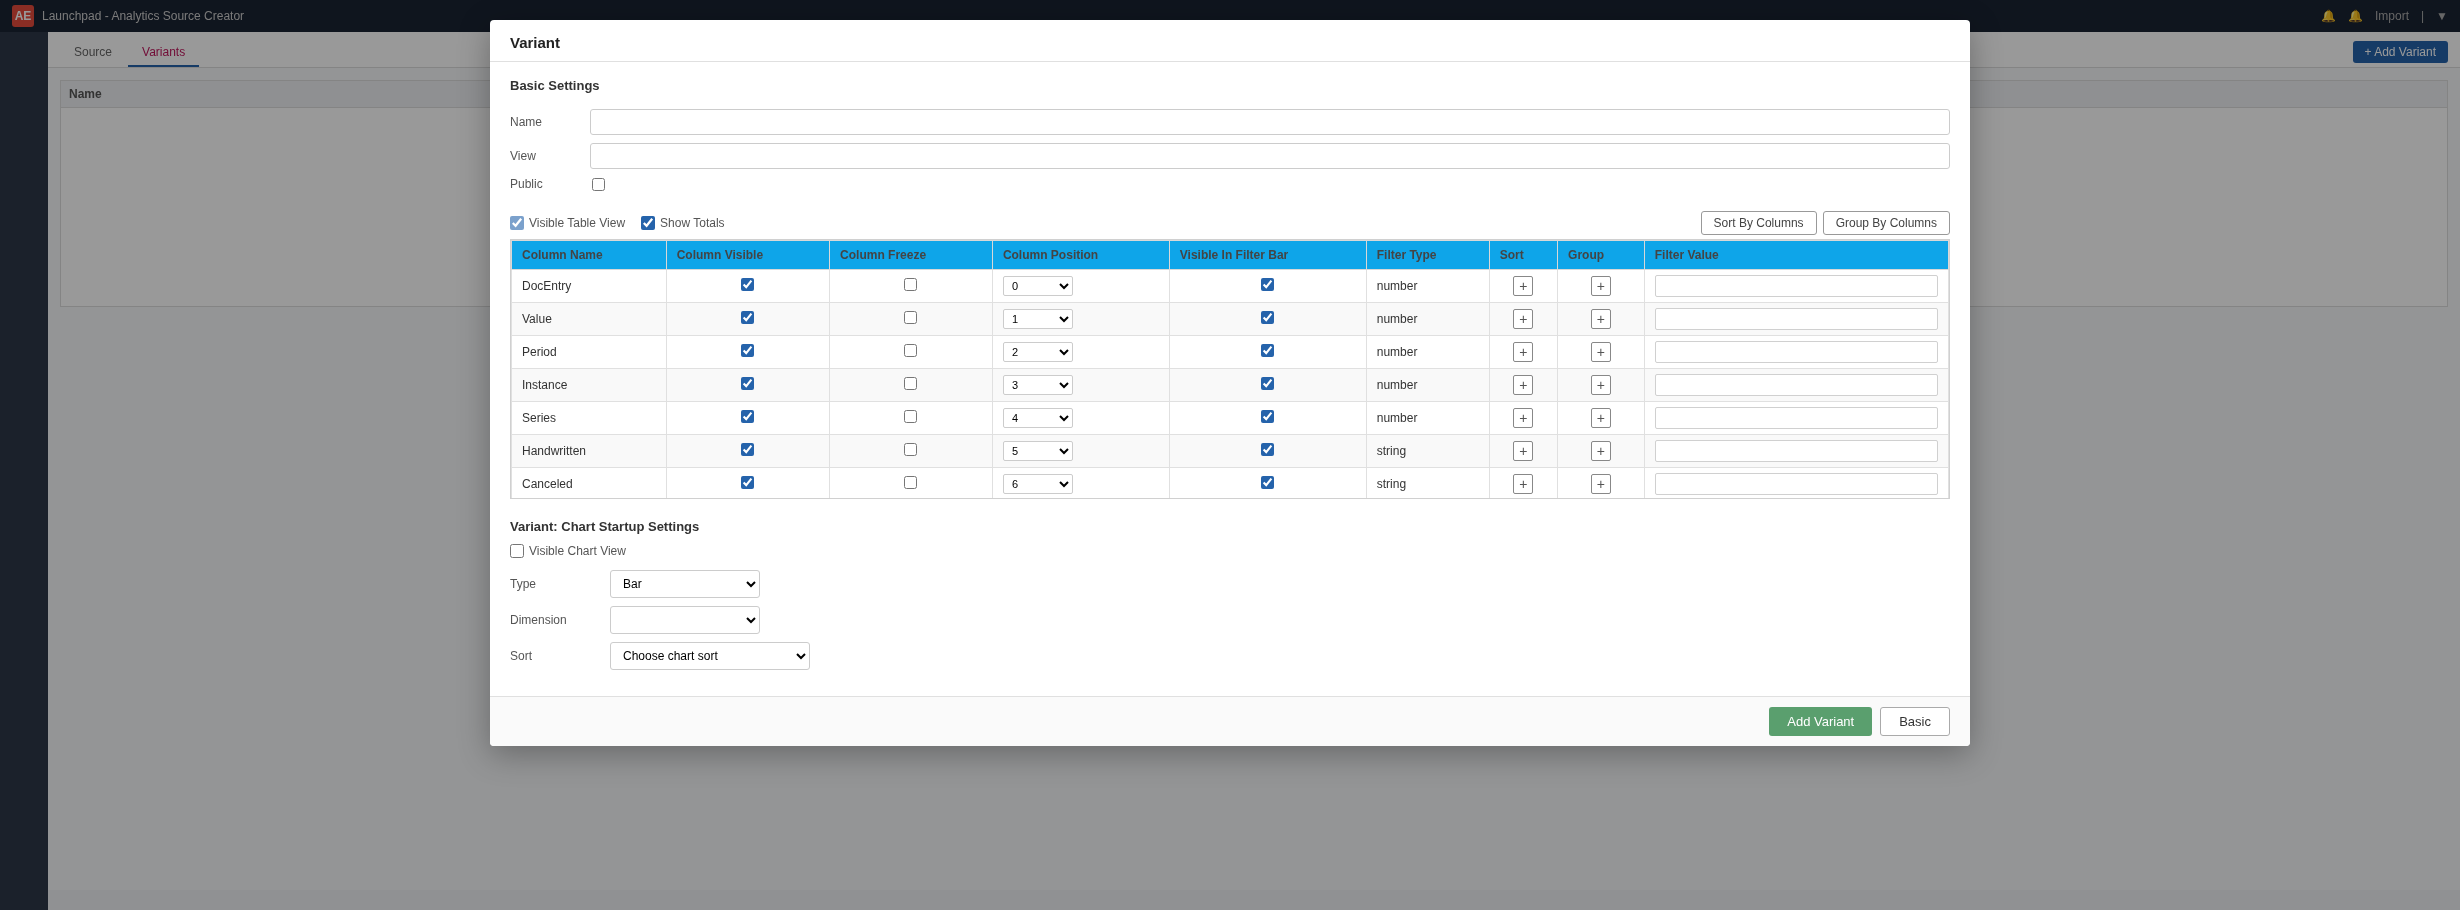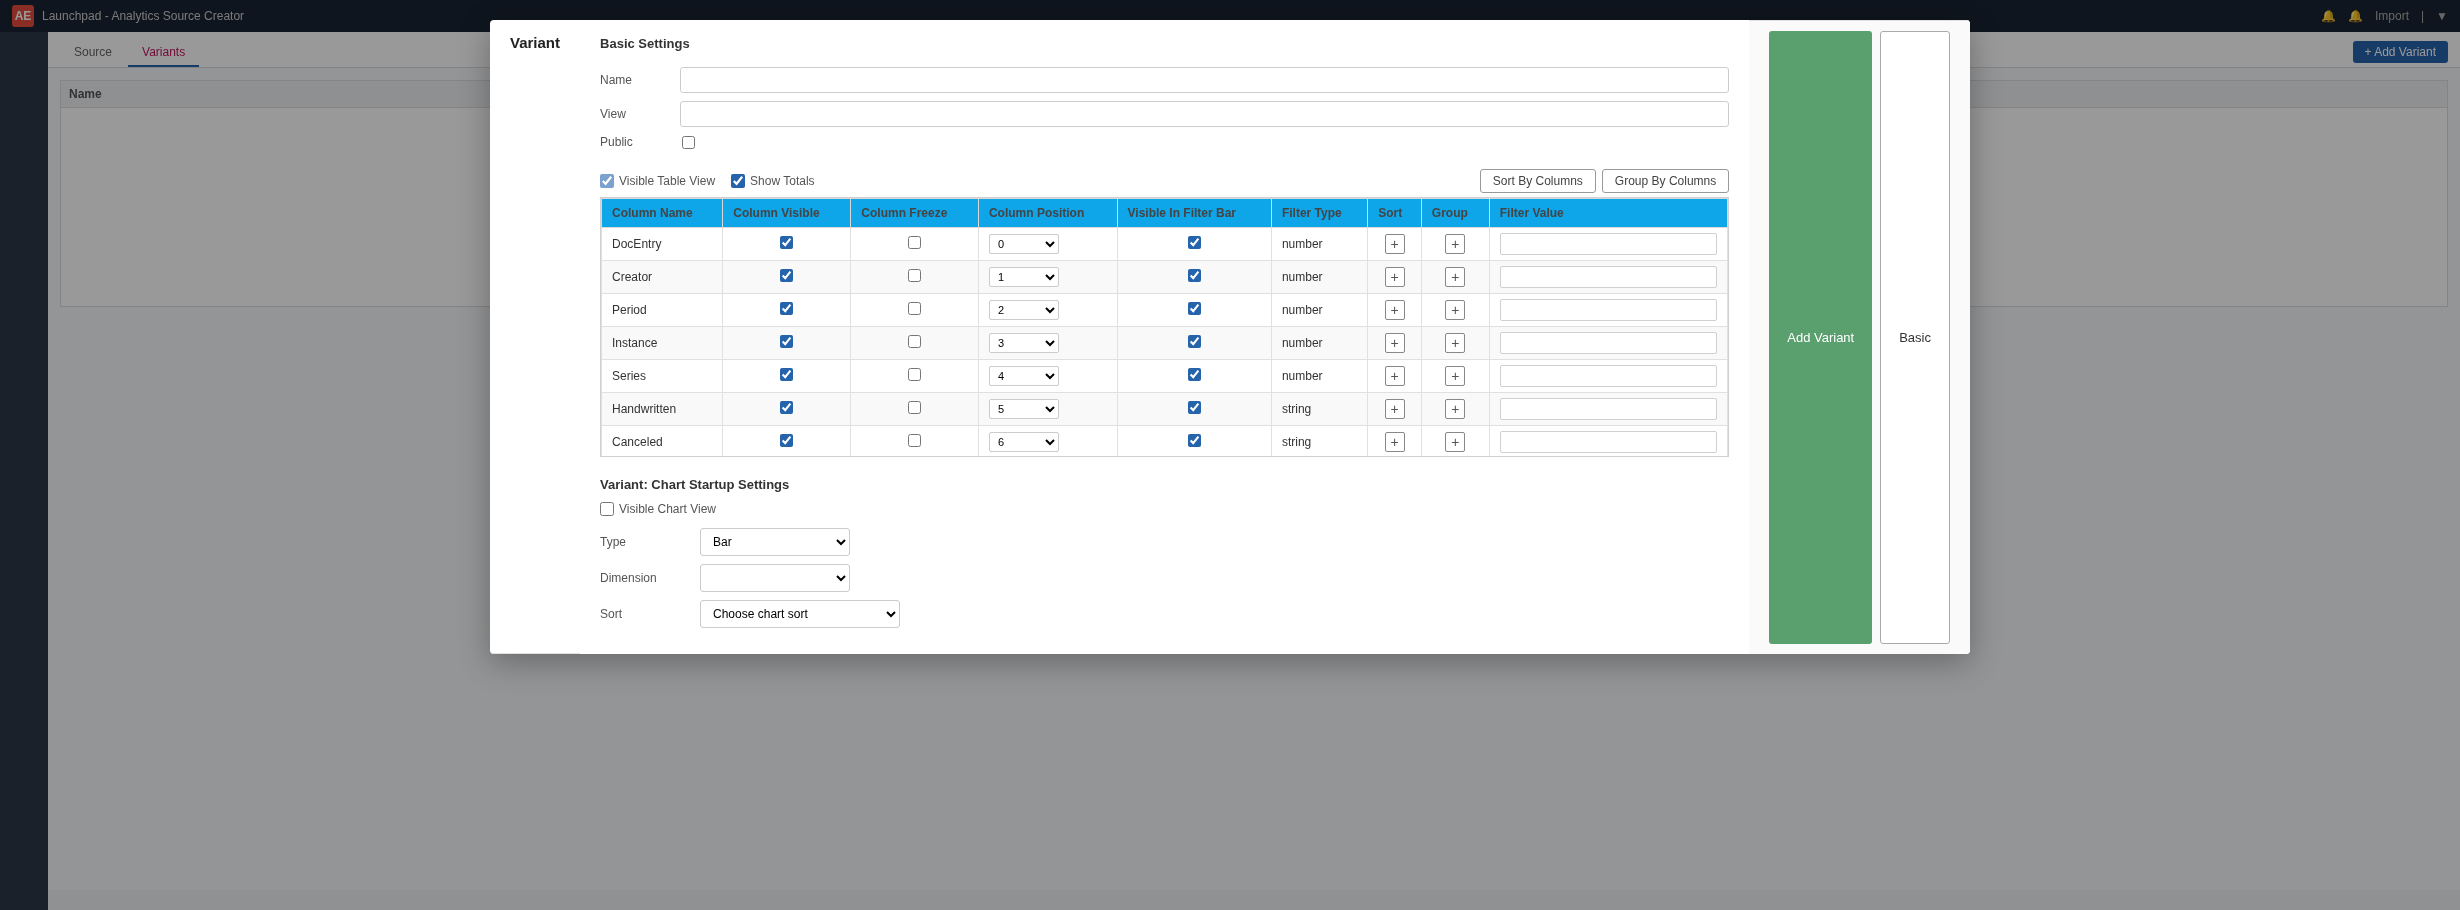--- a/index.html
+++ b/index.html
@@ -65,21 +65,21 @@
     }
 
     .modal {
       background: white;
       width: 1480px;
       max-width: 95vw;
       max-height: 880px;
       border-radius: 4px;
       box-shadow: 0 8px 32px rgba(0,0,0,0.3);
       display: flex;
-      flex-direction: row;
+      flex-direction: column;
       overflow: hidden;
     }
 
     .modal-header {
       padding: 14px 20px 10px;
       border-bottom: 1px solid #e0e0e0;
       font-size: 15px;
       font-weight: 600;
       color: #222;
     }
@@ -521,21 +521,21 @@
                   <td class="cell-checkbox"><input type="checkbox" checked="" style=""></td>
                   <td class="cell-checkbox"><input type="checkbox" style=""></td>
                   <td class="cell-select"><select><option value="0">0</option><option value="1">1</option><option value="2">2</option><option value="3">3</option><option value="4">4</option><option value="5">5</option><option value="6">6</option><option value="7">7</option><option value="8">8</option><option value="9">9</option></select></td>
                   <td class="cell-checkbox"><input type="checkbox" checked="" style=""></td>
                   <td>number</td>
                   <td style="text-align: center;"><span class="plus-btn">+</span></td>
                   <td style="text-align: center;"><span class="plus-btn">+</span></td>
                   <td><input type="text" class="filter-value-input" style=""></td>
                 </tr>
                 <tr>
-                  <td>Creator</td>
+                  <td>Value</td>
                   <td class="cell-checkbox"><input type="checkbox" checked="" style=""></td>
                   <td class="cell-checkbox"><input type="checkbox" style=""></td>
                   <td class="cell-select"><select><option value="0">0</option><option value="1" selected="">1</option><option value="2">2</option><option value="3">3</option><option value="4">4</option><option value="5">5</option><option value="6">6</option><option value="7">7</option><option value="8">8</option><option value="9">9</option></select></td>
                   <td class="cell-checkbox"><input type="checkbox" checked="" style=""></td>
                   <td>number</td>
                   <td style="text-align: center;"><span class="plus-btn">+</span></td>
                   <td style="text-align: center;"><span class="plus-btn">+</span></td>
                   <td><input type="text" class="filter-value-input" style=""></td>
                 </tr>
                 <tr>

